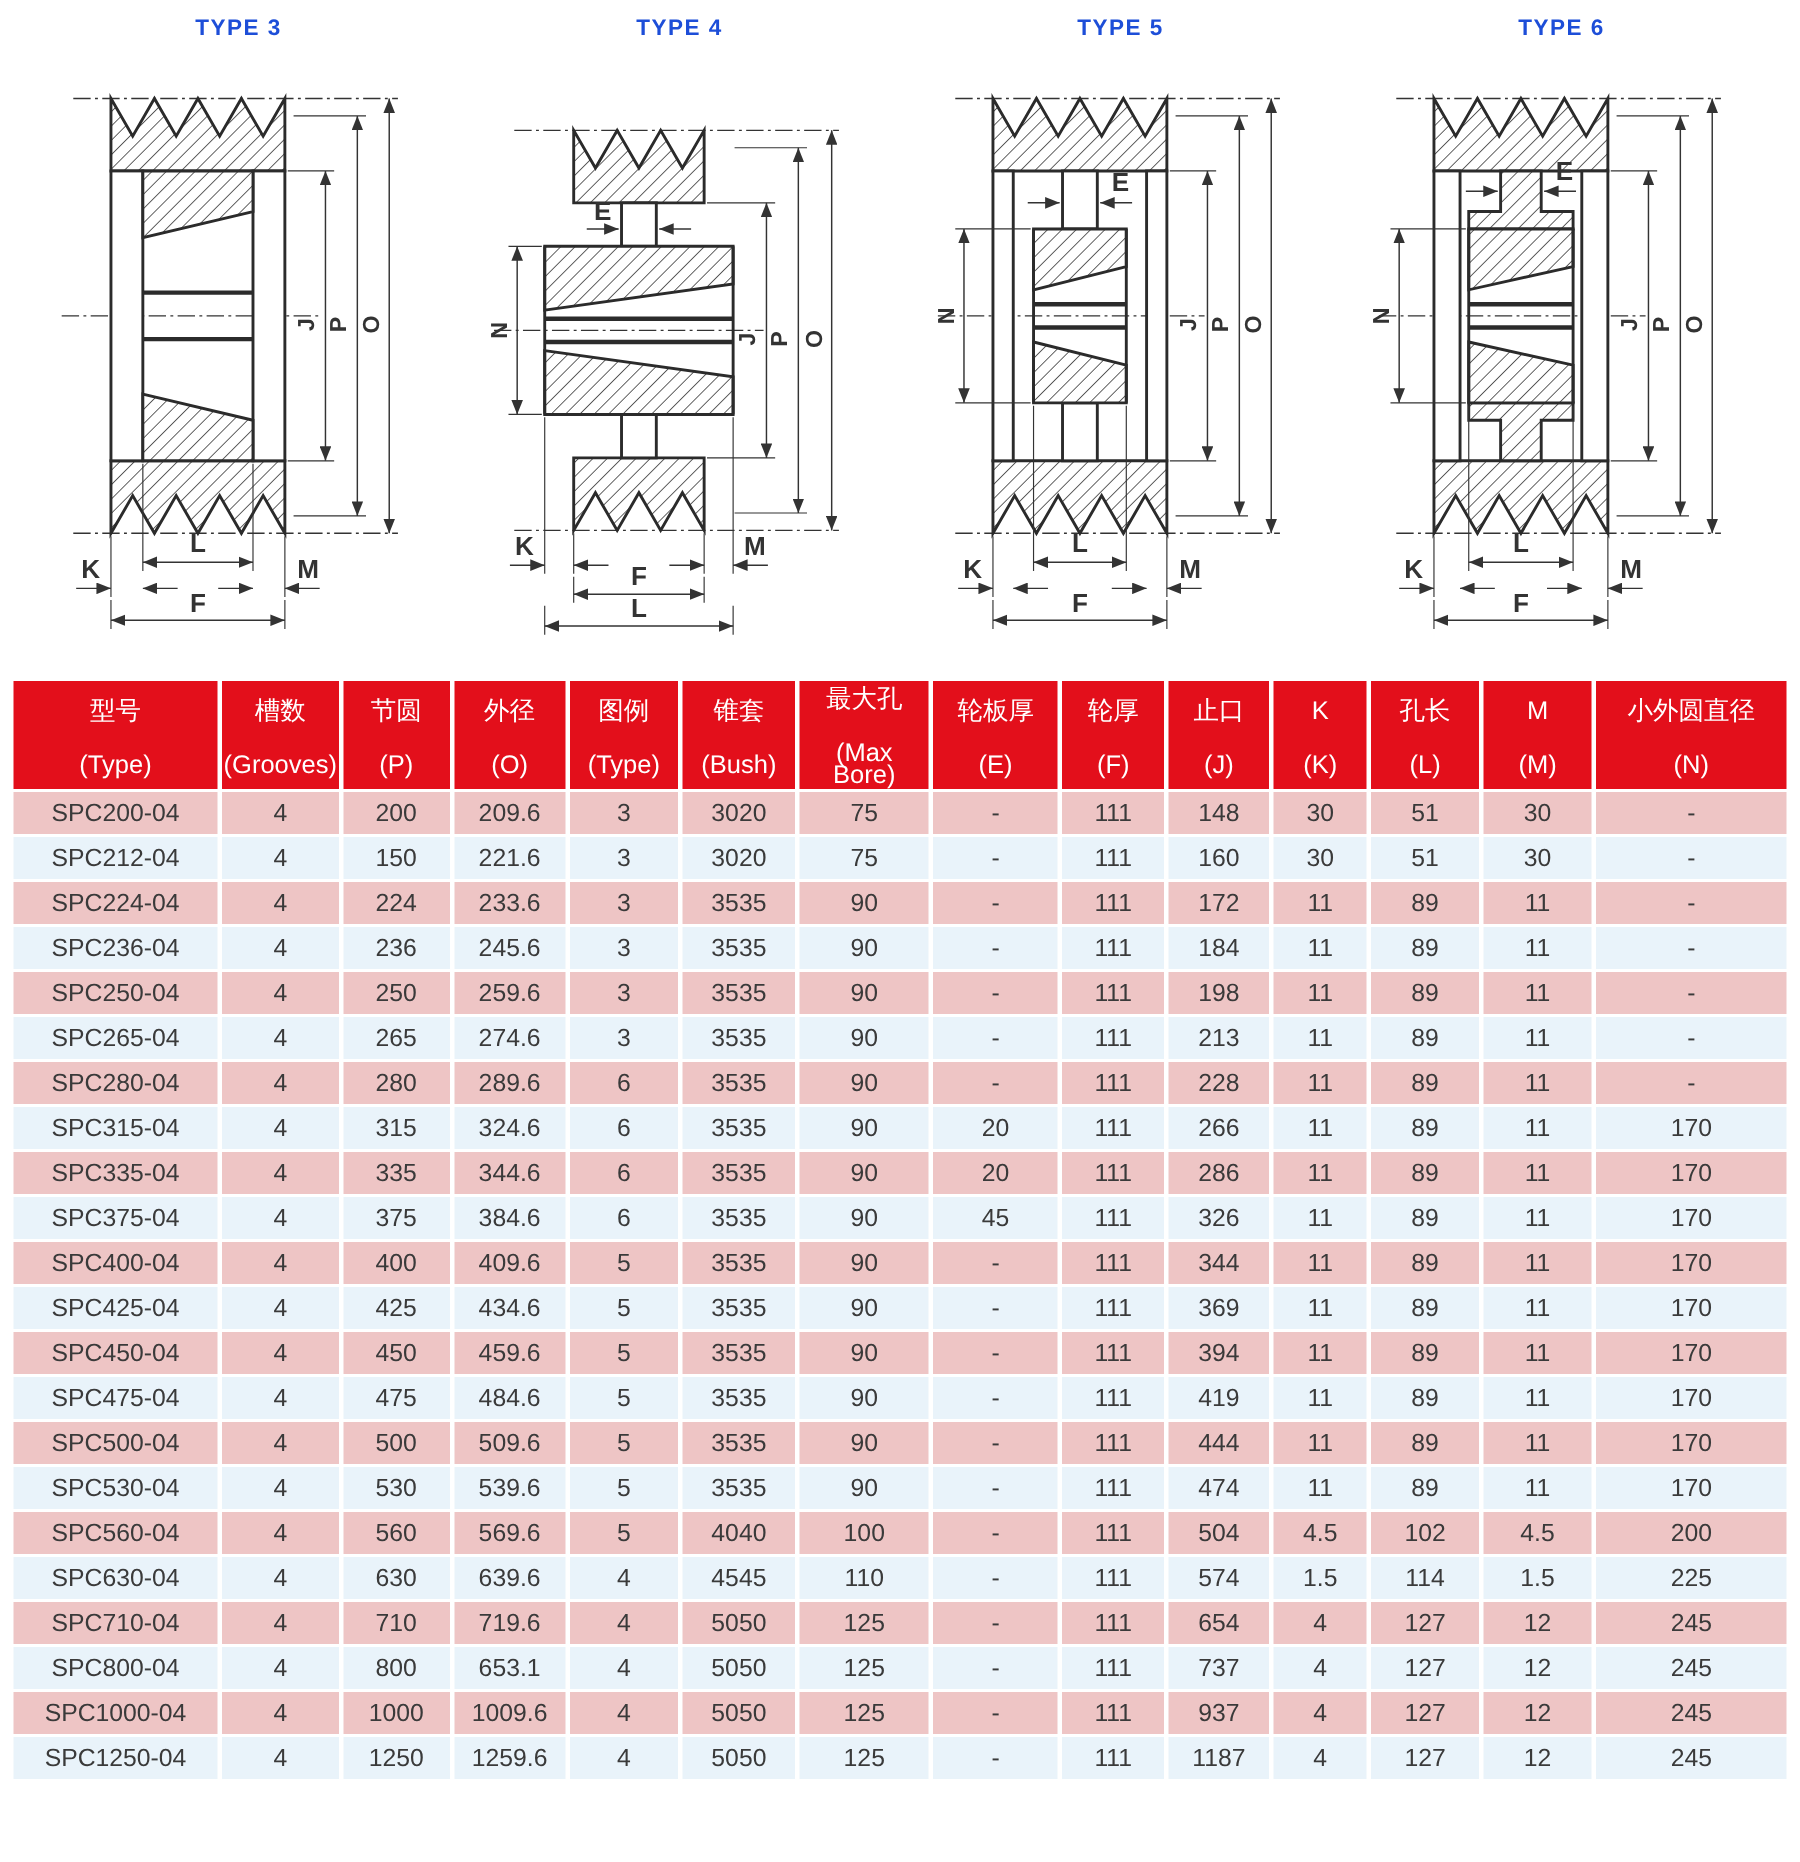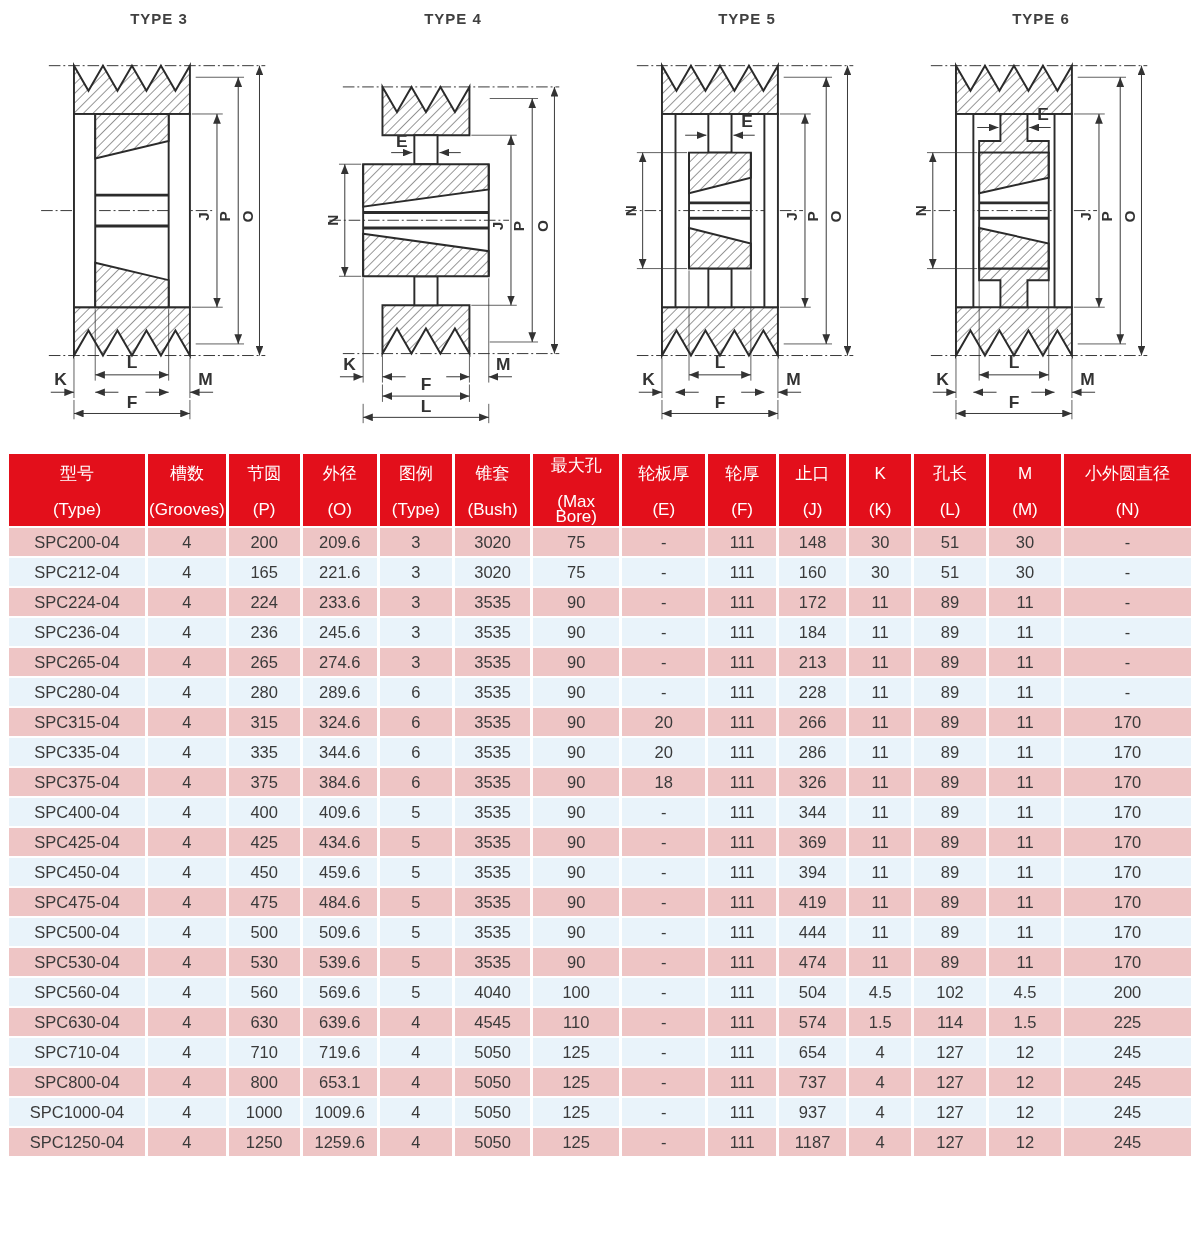--- a/index.html
+++ b/index.html
@@ -9,21 +9,21 @@
     --row-blue:#e9f3fa;
     --cell-text:#3a3a3a;
     --line:#2b2b2b;
   }
   html,body{margin:0;padding:0;background:#fff;}
   body{width:1200px;font-family:"Liberation Sans",sans-serif;}
 
   
   .diagrams{display:flex;justify-content:space-between;padding:4px 16px 0 16px;height:450px;box-sizing:border-box;}
   .diagram{width:286px;}
-  .diagram-title{text-align:center;font-weight:bold;font-size:15px;color:#404040;letter-spacing:1px;margin:6px 0 0 0;}
+  .diagram-title{text-align:center;font-weight:bold;font-size:15px;color:#1d4ed8;letter-spacing:1px;margin:6px 0 0 0;}
   svg text{font-family:"Liberation Sans",sans-serif;font-weight:bold;fill:#333;}
   .dimL{font-size:16px;}
   .dimB{font-size:18px;}
 
   
   .table-wrap{padding:2px 6px 0 6px;}
   table.spec{width:1188px;border-collapse:separate;border-spacing:3px 2px;table-layout:fixed;background:#fff;}
   table.spec th{
     background:var(--header-bg);color:#fff;height:58px;box-sizing:border-box;
     vertical-align:middle;padding:2px 1px;font-weight:normal;
@@ -425,21 +425,21 @@
           <td>111</td>
           <td>148</td>
           <td>30</td>
           <td>51</td>
           <td>30</td>
           <td>-</td>
         </tr>
         <tr>
           <td>SPC212-04</td>
           <td>4</td>
-          <td>165</td>
+          <td>150</td>
           <td>221.6</td>
           <td>3</td>
           <td>3020</td>
           <td>75</td>
           <td>-</td>
           <td>111</td>
           <td>160</td>
           <td>30</td>
           <td>51</td>
           <td>30</td>
@@ -471,20 +471,36 @@
           <td>90</td>
           <td>-</td>
           <td>111</td>
           <td>184</td>
           <td>11</td>
           <td>89</td>
           <td>11</td>
           <td>-</td>
         </tr>
         <tr>
+          <td>SPC250-04</td>
+          <td>4</td>
+          <td>250</td>
+          <td>259.6</td>
+          <td>3</td>
+          <td>3535</td>
+          <td>90</td>
+          <td>-</td>
+          <td>111</td>
+          <td>198</td>
+          <td>11</td>
+          <td>89</td>
+          <td>11</td>
+          <td>-</td>
+        </tr>
+        <tr>
           <td>SPC265-04</td>
           <td>4</td>
           <td>265</td>
           <td>274.6</td>
           <td>3</td>
           <td>3535</td>
           <td>90</td>
           <td>-</td>
           <td>111</td>
           <td>213</td>
@@ -542,21 +558,21 @@
           <td>170</td>
         </tr>
         <tr>
           <td>SPC375-04</td>
           <td>4</td>
           <td>375</td>
           <td>384.6</td>
           <td>6</td>
           <td>3535</td>
           <td>90</td>
-          <td>18</td>
+          <td>45</td>
           <td>111</td>
           <td>326</td>
           <td>11</td>
           <td>89</td>
           <td>11</td>
           <td>170</td>
         </tr>
         <tr>
           <td>SPC400-04</td>
           <td>4</td>

